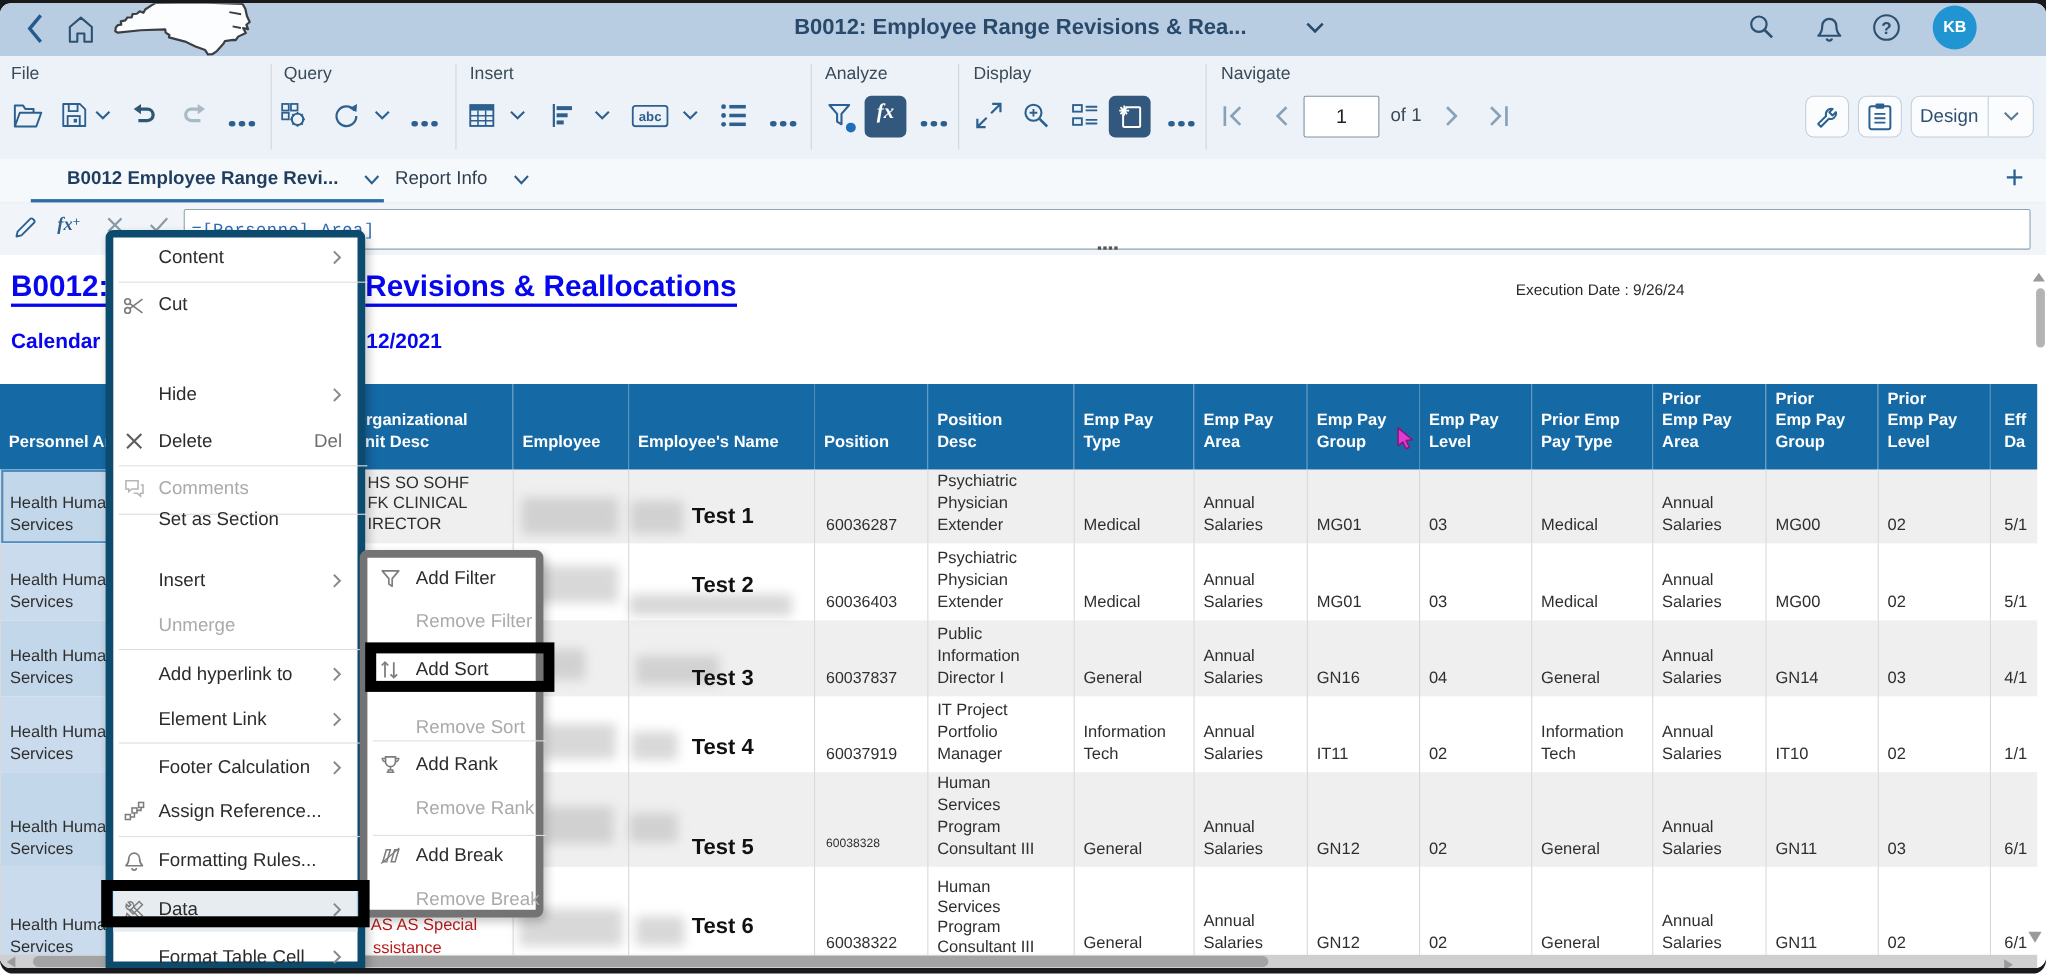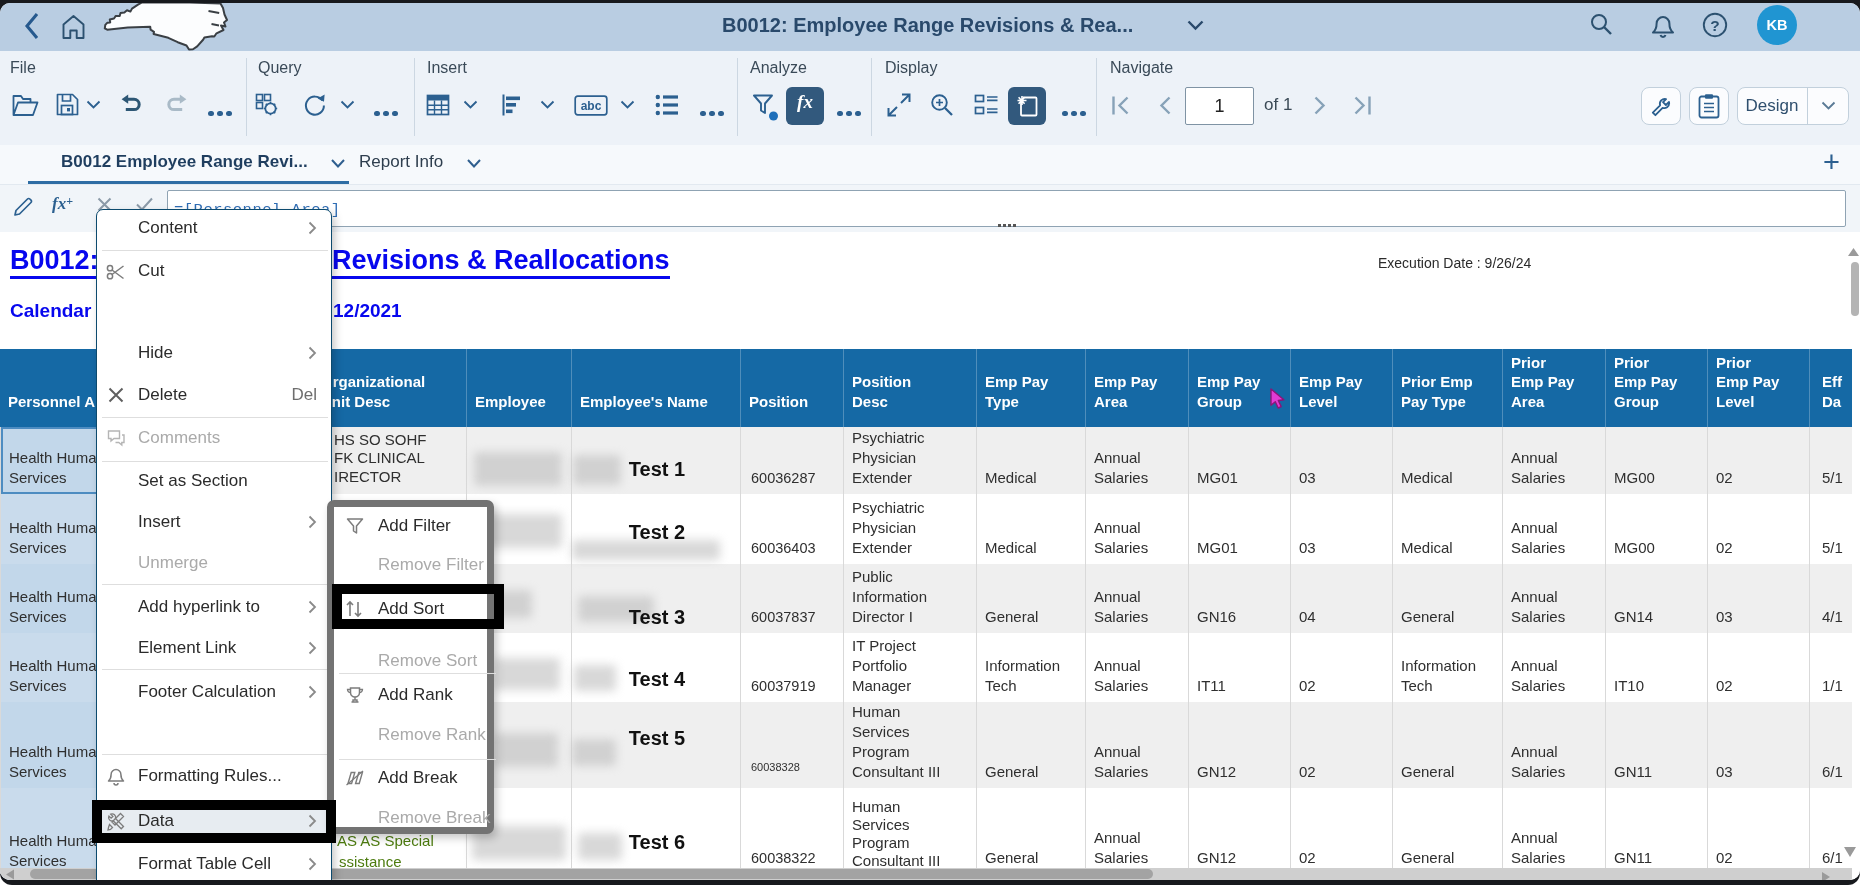--- a/index.html
+++ b/index.html
@@ -36,21 +36,21 @@
 tr.g td{background:#efefef}
 td.sa{background:#c9dbec !important}
 tr.g td.sa{background:#c2d7ea !important}
 td.name{text-align:center;font-size:20px;font-weight:600;color:#111}
 td.name span{position:relative;z-index:5}
 .blur{position:absolute;background:#b9b9b9;opacity:.55;filter:blur(5px);border-radius:3px}
 
 #hsb{position:absolute;left:0;top:868px;width:1852px;height:12px;background:#cfcfcf}
 #hth{position:absolute;left:30px;top:869px;width:1123px;height:10px;background:#a3a3a3;border-radius:5px}
 
-#menu{position:absolute;left:96px;top:209px;width:236px;height:672px;background:#fff;border:1px solid #0c4a6e;border-radius:7px 7px 0 0;box-shadow:3px 4px 9px rgba(0,0,0,.22);z-index:10}
+#menu{position:absolute;left:96px;top:209px;width:236px;height:672px;background:#fff;border:7px solid #0c4a6e;border-radius:7px 7px 0 0;box-shadow:3px 4px 9px rgba(0,0,0,.22);z-index:10}
 #submenu{position:absolute;left:327px;top:500px;width:167px;height:334px;background:#fff;border:7px solid #737373;border-radius:7px;box-shadow:3px 4px 9px rgba(0,0,0,.22);z-index:11}
 .mi{position:absolute;left:0;width:100%;height:40px;font-size:17px;color:#2b2b2b;white-space:nowrap}
 .mi .lb{position:absolute;left:41px;top:50%;transform:translateY(-50%)}
 .mi.dis{color:#aaaaaa}
 .mi .ar{position:absolute;right:14px;top:50%;transform:translateY(-50%);font-size:15px;color:#8a8a8a}
 .mi .ic{position:absolute;left:9px;top:50%;transform:translateY(-50%);width:20px;height:20px}
 .msep{position:absolute;left:5px;width:226px;height:1px;background:#dedede}
 .smi{position:absolute;left:0;width:100%;height:40px;font-size:17px;color:#2b2b2b;white-space:nowrap}
 .smi .lb{position:absolute;left:44px;top:50%;transform:translateY(-50%)}
 .smi.dis{color:#aaaaaa}
@@ -384,21 +384,21 @@
               <td>Annual<br>Salaries</td>
               <td>IT10</td>
               <td>02</td>
               <td style="padding-left:12px">1/1</td>
             </tr>
 <tr class="g" style="height:85px">
               <td class="sa">Health Human Services</td>
               <td></td>
               <td></td>
               <td></td>
-              <td class="name" style="padding-bottom:40px"><span>Test 5</span></td>
+              <td class="name" style="padding-bottom:8px"><span>Test 5</span></td>
               <td style="padding-left:10px;font-size:11px;padding-bottom:11px">60038328</td>
               <td>Human<br>Services<br>Program<br>Consultant III</td>
               <td>General</td>
               <td>Annual<br>Salaries</td>
               <td>GN12</td>
               <td>02</td>
               <td>General</td>
               <td>Annual<br>Salaries</td>
               <td>GN11</td>
               <td>03</td>
@@ -418,21 +418,21 @@
               <td style="vertical-align:top;padding-top:60px">02</td>
               <td style="vertical-align:top;padding-top:60px">General</td>
               <td style="vertical-align:top;padding-top:40px">Annual<br>Salaries</td>
               <td style="vertical-align:top;padding-top:60px">GN11</td>
               <td style="vertical-align:top;padding-top:60px">02</td>
               <td style="padding-left:12px;vertical-align:top;padding-top:60px">6/1</td>
             </tr>
 </tbody>
         </table>
 </div>
-<div class="ab" style="left:337px;top:830px;font-size:15px;color:#4d7c0f;line-height:21px;z-index:3">AS AS Special<br><span style="margin-left:2px">ssistance</span></div>
+<div class="ab" style="left:337px;top:830px;font-size:15px;color:#b91c1c;line-height:21px;z-index:3">AS AS Special<br><span style="margin-left:2px">ssistance</span></div>
 
 <div class="blur" style="left:474px;top:452px;width:88px;height:34px"></div>
 <div class="blur" style="left:573px;top:455px;width:48px;height:30px"></div>
 <div class="blur" style="left:482px;top:514px;width:80px;height:34px"></div>
 <div class="blur" style="left:572px;top:540px;width:148px;height:20px"></div>
 <div class="blur" style="left:480px;top:590px;width:52px;height:28px"></div>
 <div class="blur" style="left:578px;top:596px;width:76px;height:26px"></div>
 <div class="blur" style="left:494px;top:658px;width:66px;height:32px"></div>
 <div class="blur" style="left:574px;top:665px;width:42px;height:26px"></div>
 <div class="blur" style="left:494px;top:733px;width:64px;height:34px"></div>
@@ -486,21 +486,21 @@
         </div>
 <div class="msep" style="top:207px"></div>
 <div class="mi dis" style="top:208px">
           <svg class="ic" viewBox="0 0 20 20">
             <path d="M2.5 3h11v7.5H8L5 13v-2.5H2.5z" fill="none" stroke="#b5b5b5" stroke-width="1.4"></path>
             <path d="M16 7h2v7.5h-2.2V17l-3-2.5H9.5" fill="none" stroke="#b5b5b5" stroke-width="1.4"></path>
           </svg>
           <span class="lb">Comments</span>
         </div>
 <div class="msep" style="top:251px"></div>
-<div class="mi" style="top:251px">
+<div class="mi" style="top:236px">
           <span class="lb">Set as Section</span>
         </div>
 <div class="mi" style="top:292px">
           <span class="lb">Insert</span>
           <svg class="ar" width="9" height="14" viewBox="0 0 9 14">
             <path d="M1.5 1.5 L7 7 L1.5 12.5" fill="none" stroke="#8a8a8a" stroke-width="1.8"></path>
           </svg>
         </div>
 <div class="mi dis" style="top:333px">
           <span class="lb">Unmerge</span>
@@ -517,20 +517,29 @@
           <svg class="ar" width="9" height="14" viewBox="0 0 9 14">
             <path d="M1.5 1.5 L7 7 L1.5 12.5" fill="none" stroke="#8a8a8a" stroke-width="1.8"></path>
           </svg>
         </div>
 <div class="msep" style="top:459px"></div>
 <div class="mi" style="top:462px">
           <span class="lb">Footer Calculation</span>
           <svg class="ar" width="9" height="14" viewBox="0 0 9 14">
             <path d="M1.5 1.5 L7 7 L1.5 12.5" fill="none" stroke="#8a8a8a" stroke-width="1.8"></path>
           </svg>
+        </div>
+<div class="mi" style="top:502px">
+          <svg class="ic" viewBox="0 0 20 20">
+            <rect x="2" y="12.5" width="4.5" height="4.5" fill="none" stroke="#7c7c7c" stroke-width="1.4"></rect>
+            <rect x="8" y="6.5" width="4.5" height="4.5" fill="none" stroke="#7c7c7c" stroke-width="1.4"></rect>
+            <rect x="14" y="1.5" width="4.5" height="4.5" fill="none" stroke="#7c7c7c" stroke-width="1.4"></rect>
+            <path d="M6.5 14.7h3.7v-3.5 M12.5 8.7h3.7V6" fill="none" stroke="#7c7c7c" stroke-width="1.4"></path>
+          </svg>
+          <span class="lb">Assign Reference...</span>
         </div>
 <div class="msep" style="top:544px"></div>
 <div class="mi" style="top:546px">
           <svg class="ic" viewBox="0 0 20 20">
             <path d="M2.5 15h15c-2-1.7-2.6-3.6-2.6-6.5a4.9 4.9 0 0 0-9.8 0c0 2.9-.6 4.8-2.6 6.5z" fill="none" stroke="#7c7c7c" stroke-width="1.5" stroke-linejoin="round"></path>
             <path d="M8 17a2 2 0 0 0 4 0" fill="none" stroke="#7c7c7c" stroke-width="1.5"></path>
           </svg>
           <span class="lb">Formatting Rules...</span>
         </div>
 <div class="mi" style="top:590px;background:#e7ecf1;height:41px">

